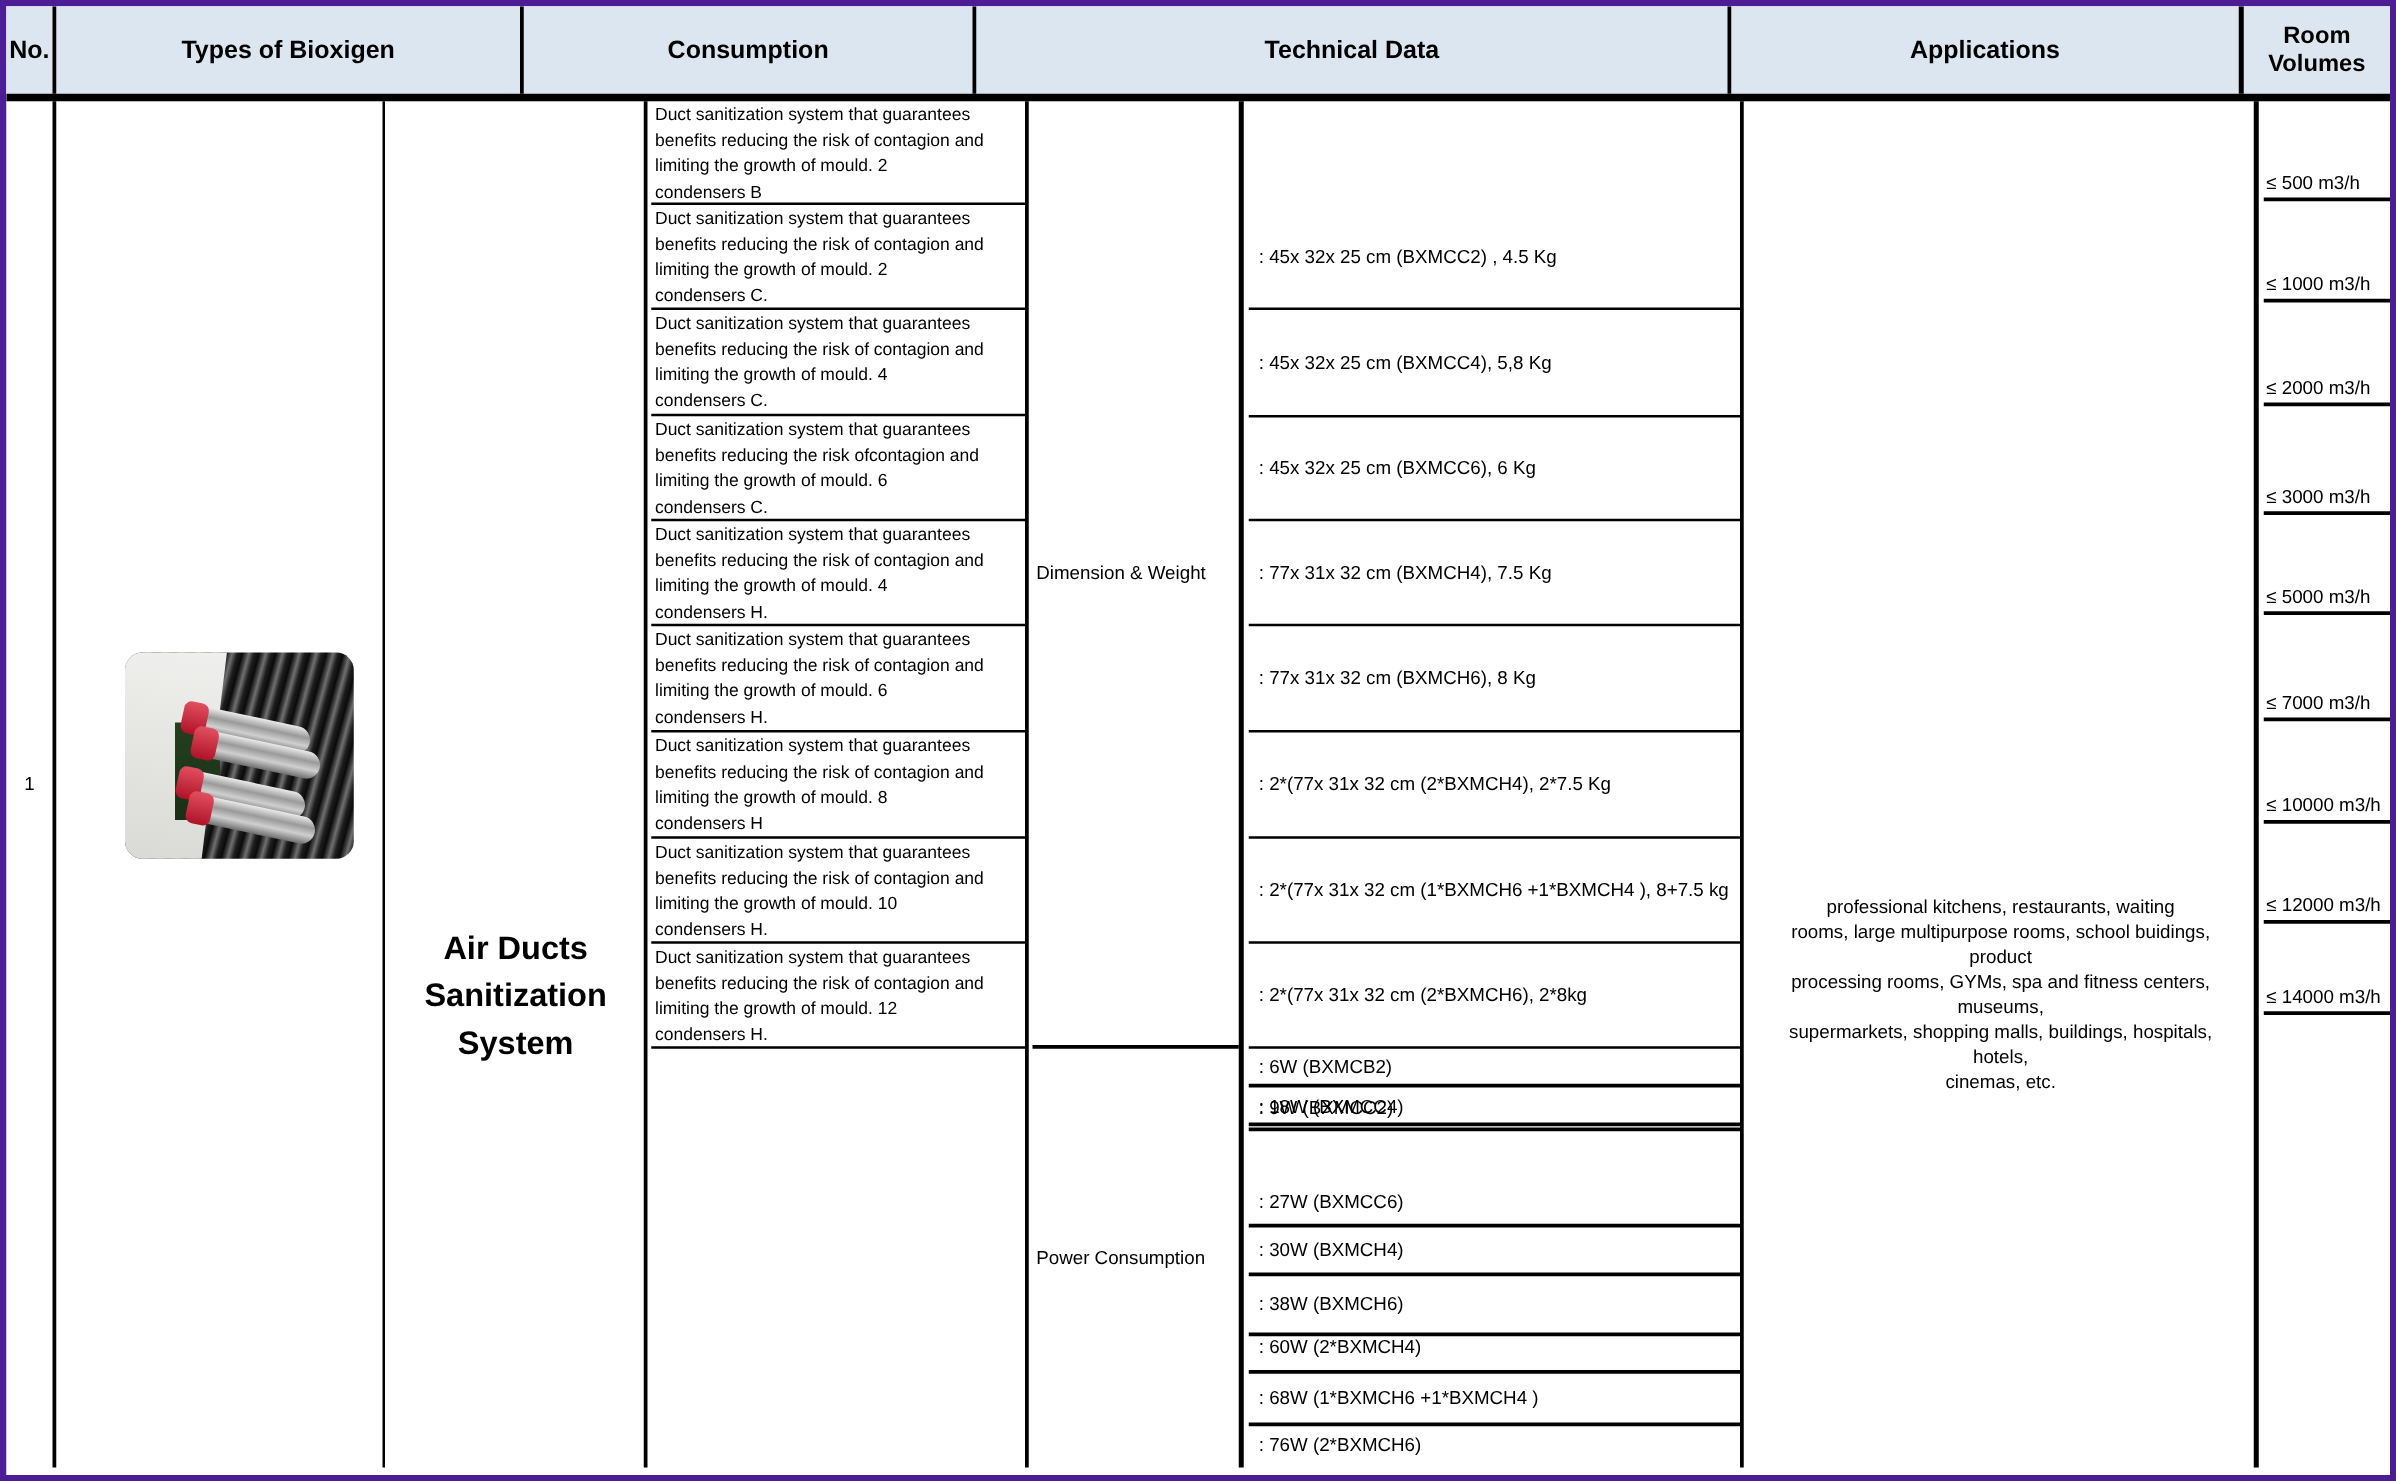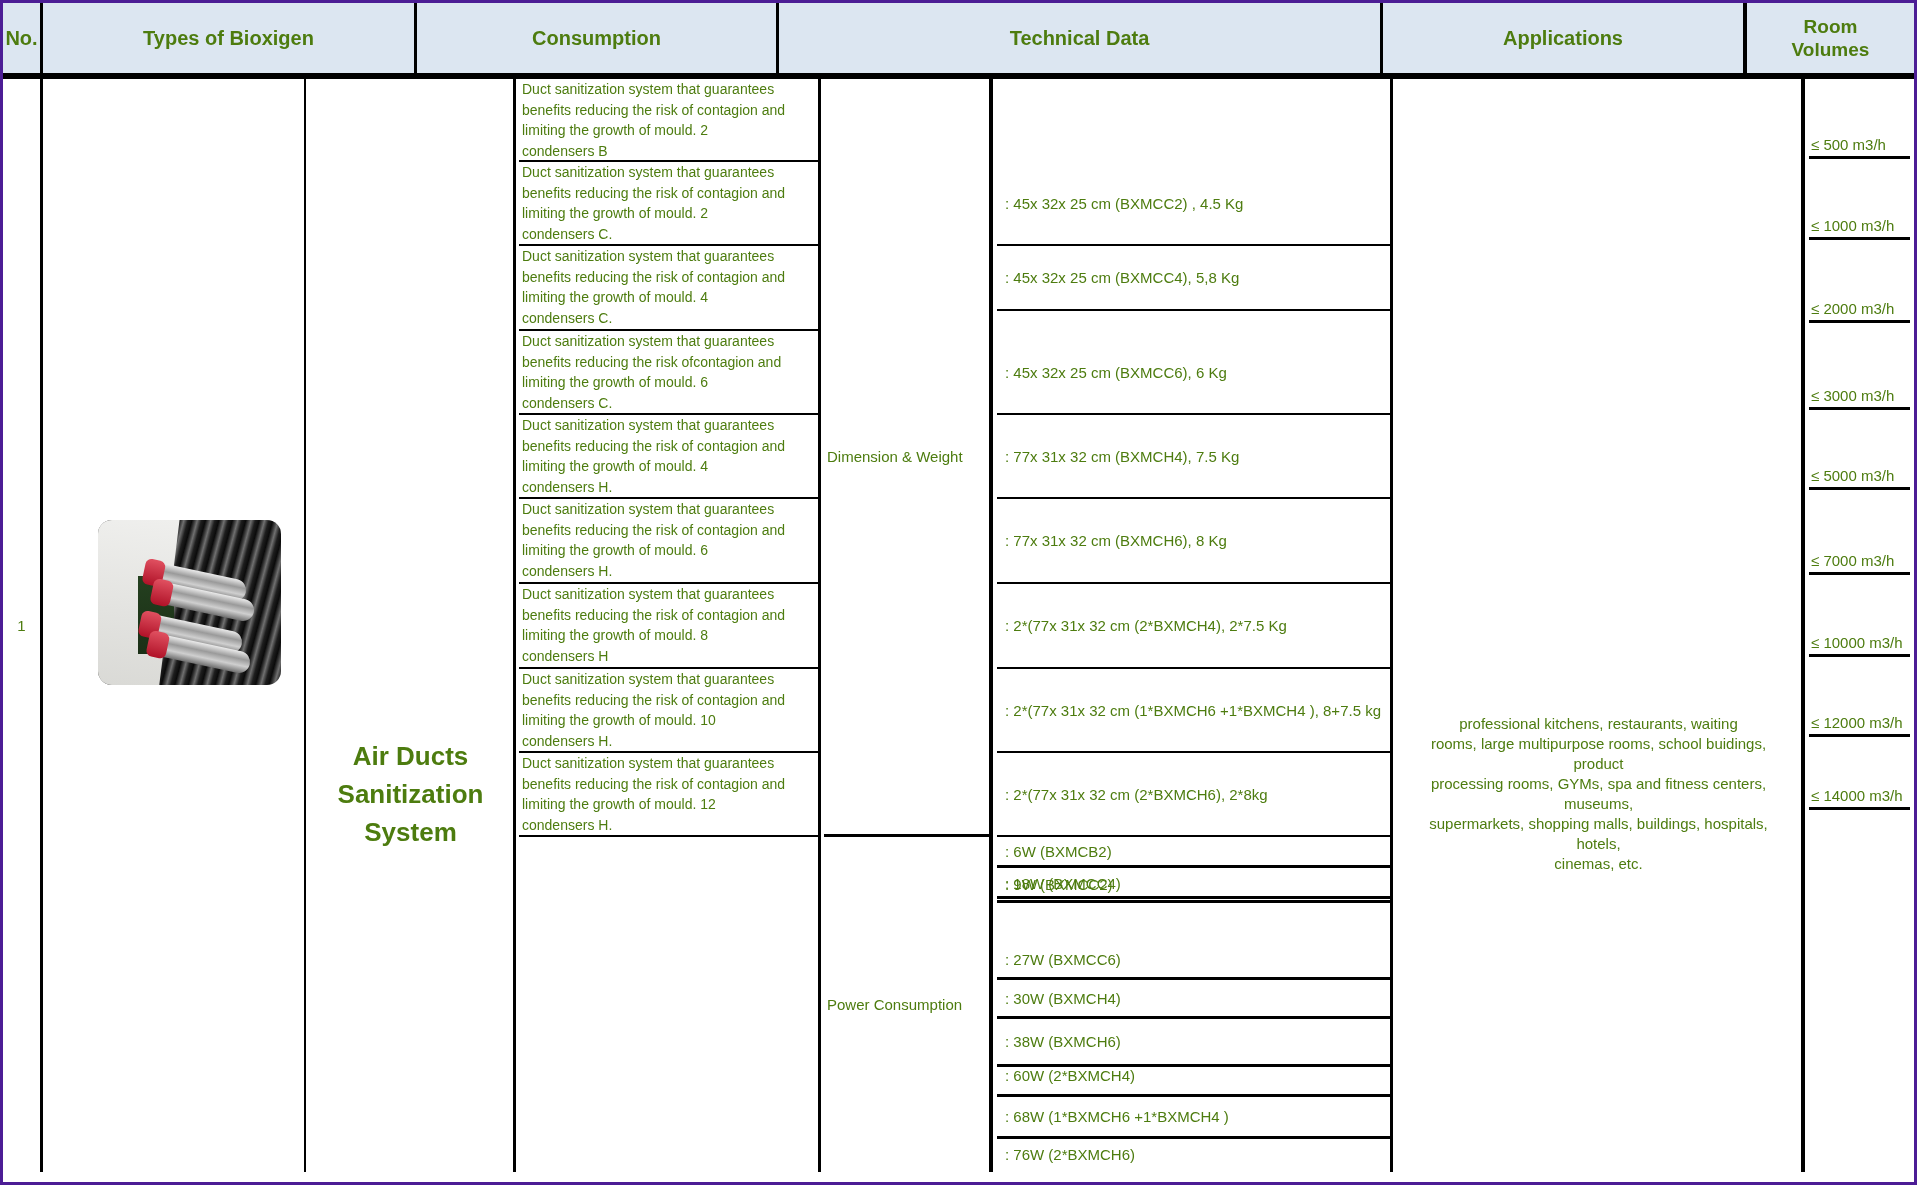--- a/index.html
+++ b/index.html
@@ -1,40 +1,40 @@
 <!DOCTYPE html>
 <html><head>
 <meta charset="utf-8">
 <style>
   html,body { margin:0; padding:0; background:#fff; }
   * { box-sizing: border-box; }
   .sheet {
     position: relative;
     width: 1917px; height: 1185px;
-    border: 3px solid #4c1d95;
+    border: 5px solid #4c1d95;
     font-family: "Liberation Sans", sans-serif;
-    color: #4d7c0f; background: #fff;
+    color: #000000; background: #fff;
     overflow: hidden;
   }
   
   .hdr {
     display: flex; height: 76px;
     border-bottom: 6px solid #000;
     background: #dce6f1;
   }
   .hcell {
     display: flex; align-items: center; justify-content: center;
     font-weight: bold; font-size: 20px; text-align: center;
     border-right: 3px solid #000; line-height: 23px; white-space: pre-line;
   }
   .h-no    { width: 40px; }
   .h-types { width: 374px; }
   .h-desc  { width: 362px; }
   .h-tech  { width: 604px; }
-  .h-apps  { width: 364px; border-right-width: 4px; }
+  .h-apps  { width: 410px; border-right-width: 4px; }
   .h-room  { flex: 1; border-right: none; font-size: 19px; }
   
   .body { position: relative; height: 1093px; }
   .col { position: absolute; top: 0; height: 100%; border-right: 3px solid #000; }
   .col-no    { left: 0;      width: 40px; display:flex; align-items:center; justify-content:center; font-size:15px; }
   .col-photo { left: 43px;   width: 260px; border-right-width: 2px; }
   .col-title { left: 305px;  width: 208px; }
   .col-desc  { left: 516px;  width: 302px; }
   .col-label { left: 821px;  width: 169px; border-right-width: 4px; }
   .col-value { left: 994px;  width: 396px; }
@@ -195,21 +195,21 @@
 condensers H.</div>
     </div>
 
     <div class="col col-label">
       <div class="cell label-cell label-dim">Dimension &amp; Weight</div>
       <div class="cell label-cell label-pow">Power Consumption</div>
     </div>
 
     <div class="col col-value">
       <div class="cell val-cell" style="top:83px;height:84px">: 45x 32x 25 cm (BXMCC2) , 4.5 Kg</div>
-      <div class="cell val-cell" style="top:167px;height:65px">: 45x 32x 25 cm (BXMCC4), 5,8 Kg</div>
+      <div class="cell val-cell" style="top:167px;height:86px">: 45x 32x 25 cm (BXMCC4), 5,8 Kg</div>
       <div class="cell val-cell" style="top:252px;height:84px">: 45x 32x 25 cm (BXMCC6), 6 Kg</div>
       <div class="cell val-cell" style="top:336px;height:84px">: 77x 31x 32 cm (BXMCH4), 7.5 Kg</div>
       <div class="cell val-cell" style="top:420px;height:85px">: 77x 31x 32 cm (BXMCH6), 8 Kg</div>
       <div class="cell val-cell" style="top:505px;height:85px">: 2*(77x 31x 32 cm  (2*BXMCH4), 2*7.5 Kg</div>
       <div class="cell val-cell" style="top:590px;height:84px">: 2*(77x 31x 32 cm  (1*BXMCH6 +1*BXMCH4 ), 8+7.5 kg</div>
       <div class="cell val-cell" style="top:674px;height:84px">: 2*(77x 31x 32 cm (2*BXMCH6), 2*8kg</div>
 
       <div class="cell pow-cell" style="top:758px;height:31px">: 6W (BXMCB2)</div>
       <div class="cell pow-cell" style="top:789px;height:35px">: 9W (BXMCC2)</div>
       <div class="cell pow-cell" style="top:792px;height:28px">: 18W (BXMCC4)</div>

